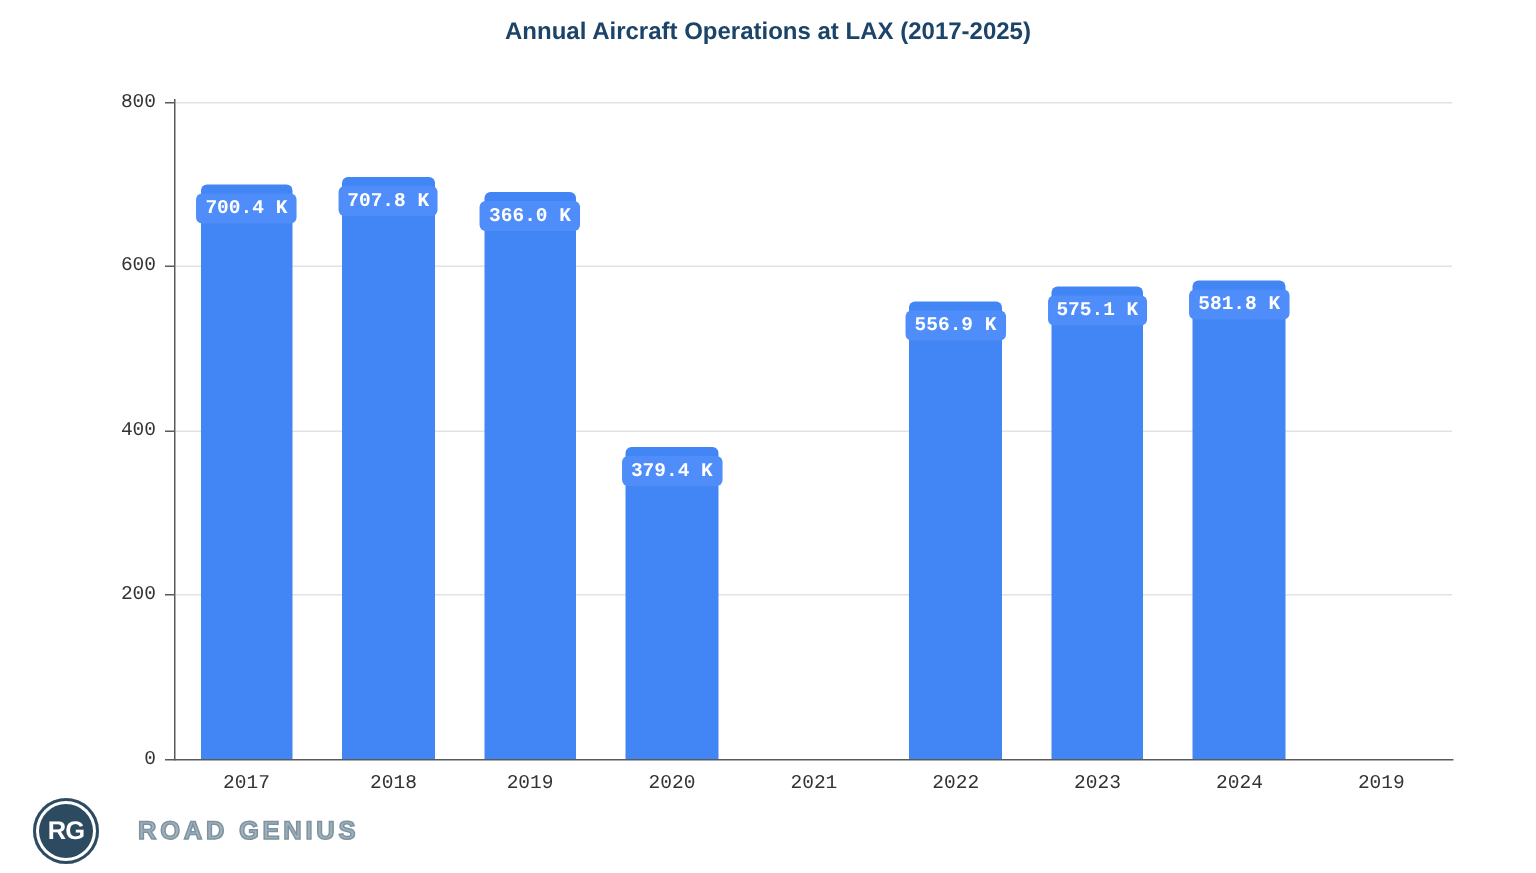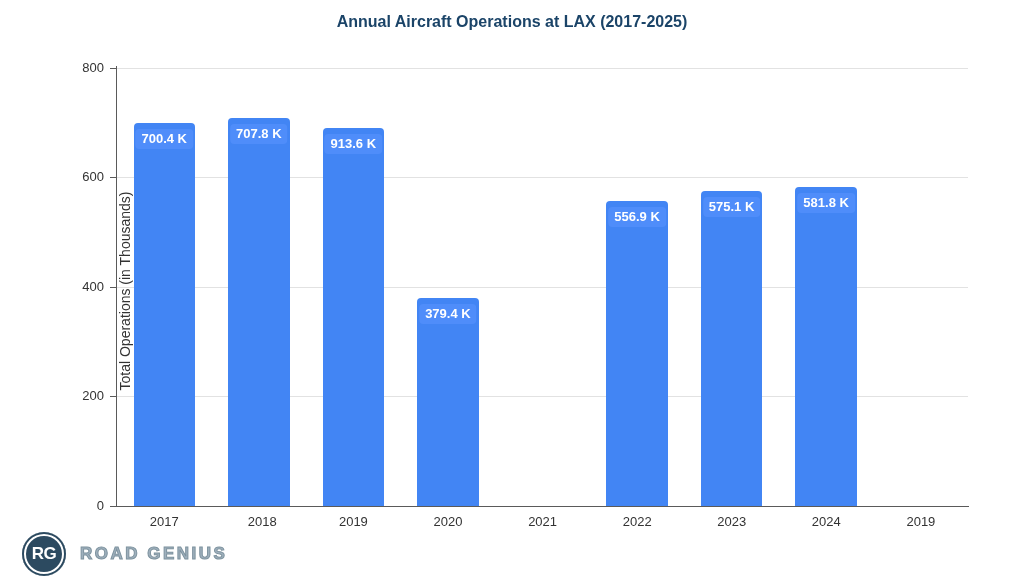--- a/index.html
+++ b/index.html
@@ -29,20 +29,21 @@
     white-space: nowrap;
   }
 
   
   .plot-wrap {
     position: absolute;
     left: 0;
     top: 0;
     width: 1024px;
     height: 582px;
+    font-family: Liberation Mono, monospace;
   }
 
   
   .plot-area {
     position: absolute;
     left: 117px;
     top: 68px;
     width: 851px;
     height: 438px;
   }
@@ -159,21 +160,21 @@
     white-space: nowrap;
   }
 
   
   .logo {
     position: absolute;
     left: 22px;
     top: 532px;
     display: flex;
     align-items: center;
-    gap: 14px;
+    gap: 26px;
   }
   .logo-badge {
     width: 44px;
     height: 44px;
     border-radius: 50%;
     background: #2c4a60;
     display: flex;
     align-items: center;
     justify-content: center;
     box-shadow: inset 0 0 0 2px #2c4a60, inset 0 0 0 4px #ffffff;
@@ -232,21 +233,21 @@
     </div>
 
     <div class="bar-slot" style="left:11.111%; width:11.111%;">
       <div class="bar" style="height:88.48%;">
         <div class="bar-label">707.8 K</div>
       </div>
     </div>
 
     <div class="bar-slot" style="left:22.222%; width:11.111%;">
       <div class="bar" style="height:86.41%;">
-        <div class="bar-label">913.6 K</div>
+        <div class="bar-label">366.0 K</div>
       </div>
     </div>
 
     <div class="bar-slot" style="left:33.333%; width:11.111%;">
       <div class="bar" style="height:47.43%;">
         <div class="bar-label">379.4 K</div>
       </div>
     </div>
 
 

